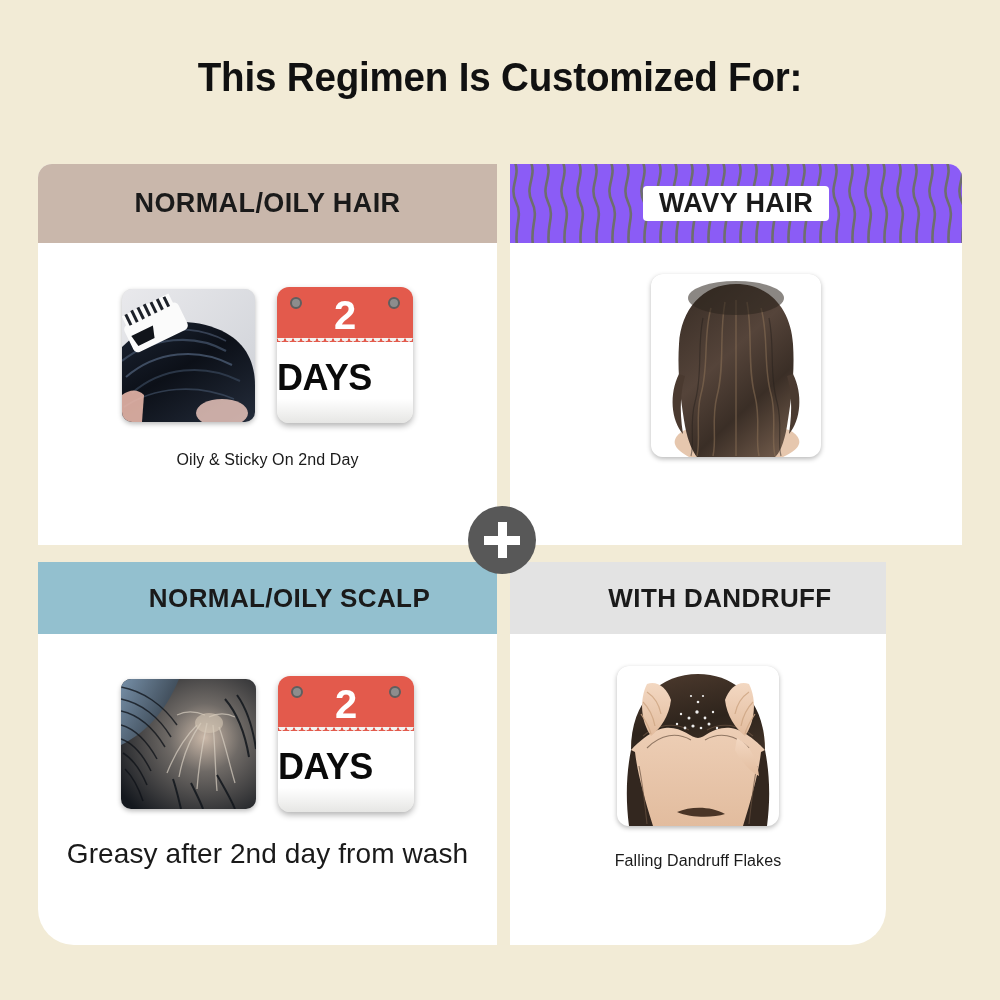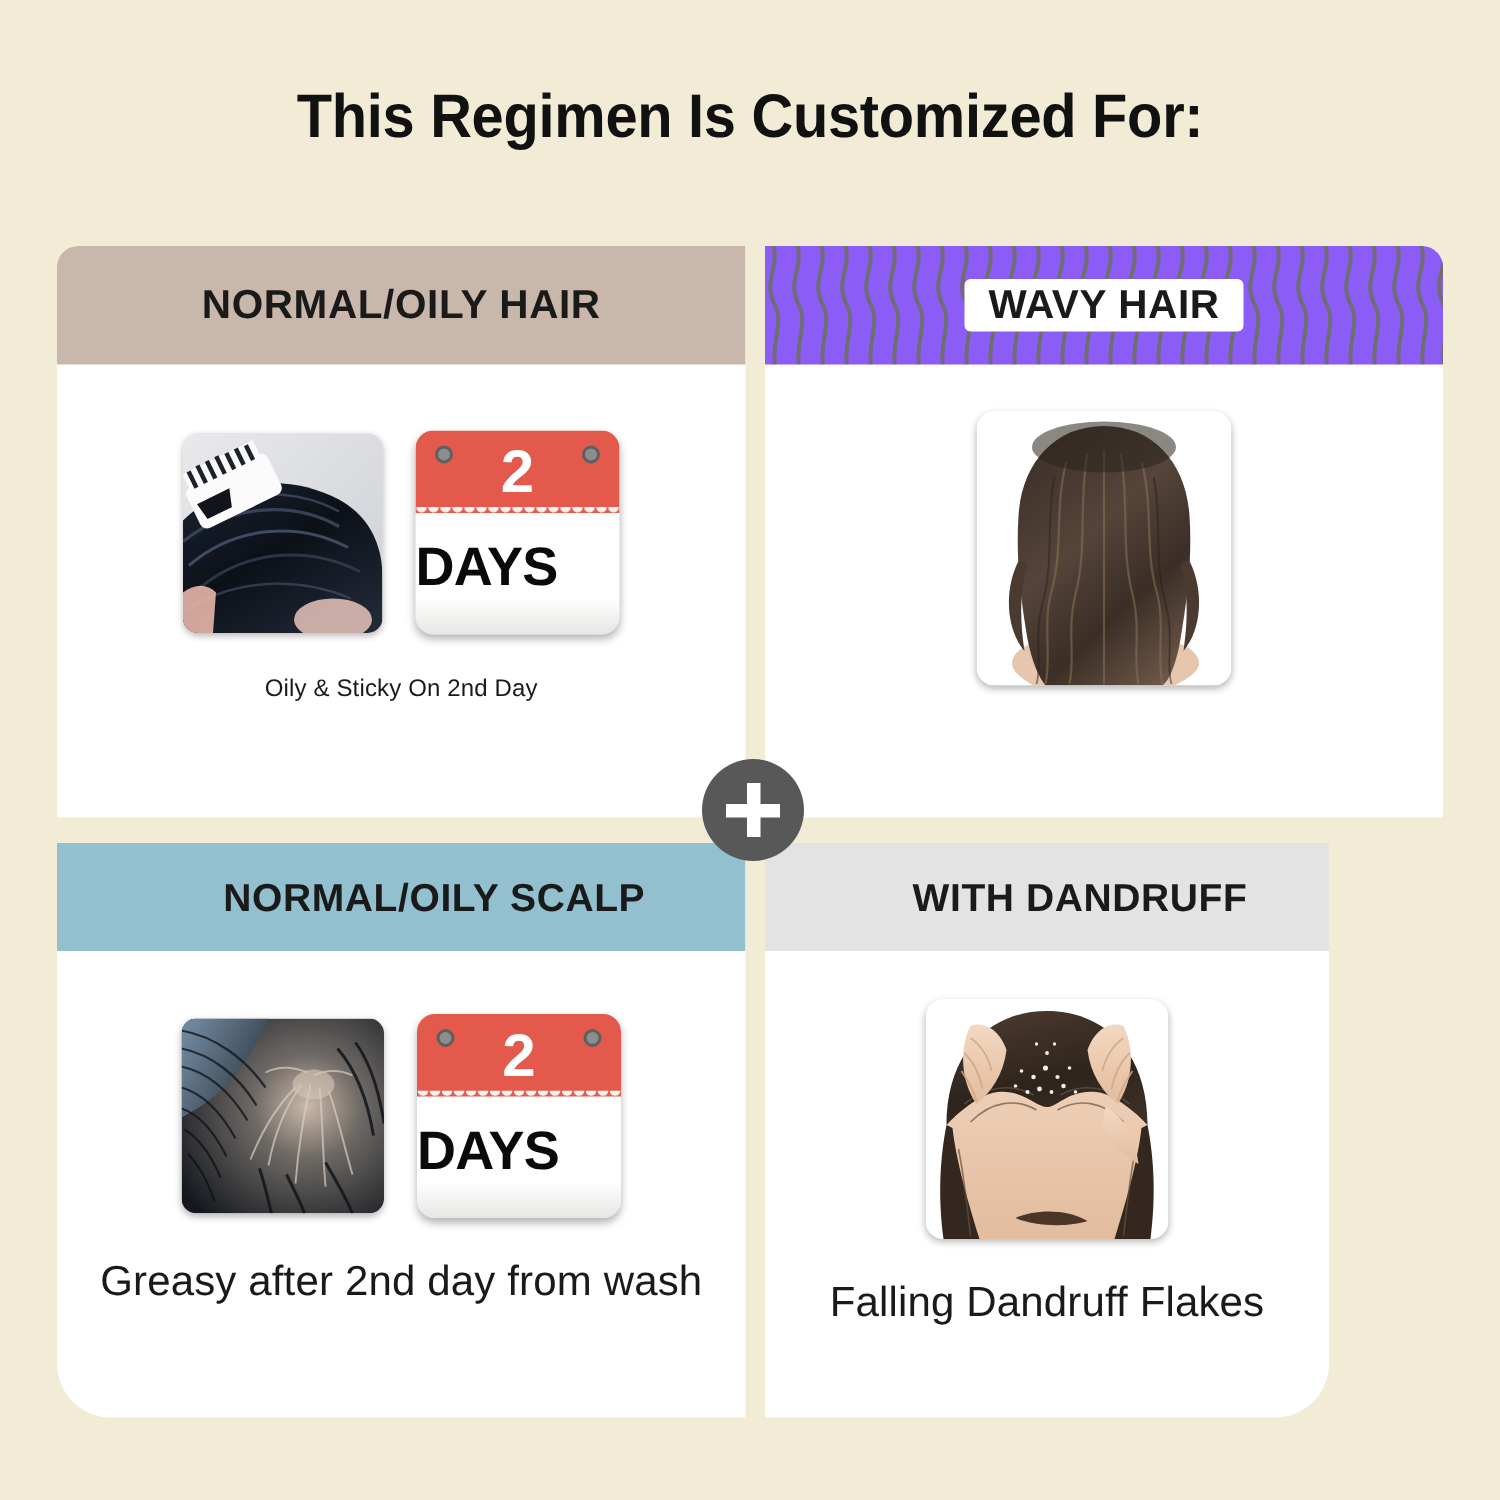--- a/index.html
+++ b/index.html
@@ -120,21 +120,21 @@
   .caption {
     font-family: "Liberation Sans", sans-serif;
     font-weight: 400;
     font-size: 16px;
     color: #1a1a1a;
     text-align: center;
     margin-top: 28px;
     letter-spacing: 0.1px;
   }
   .card.bl .caption { margin-top: 26px; font-size: 28px; }
-  .card.br .caption { margin-top: 26px; font-size: 28px; }
+  .card.br .caption { margin-top: 26px; font-size: 16px; }
 
   
   .photo {
     position: relative;
     border-radius: 10px;
     overflow: hidden;
     box-shadow: 0 2px 5px rgba(0,0,0,0.28);
     background: #dddddd;
   }
   .photo svg { display: block; }

